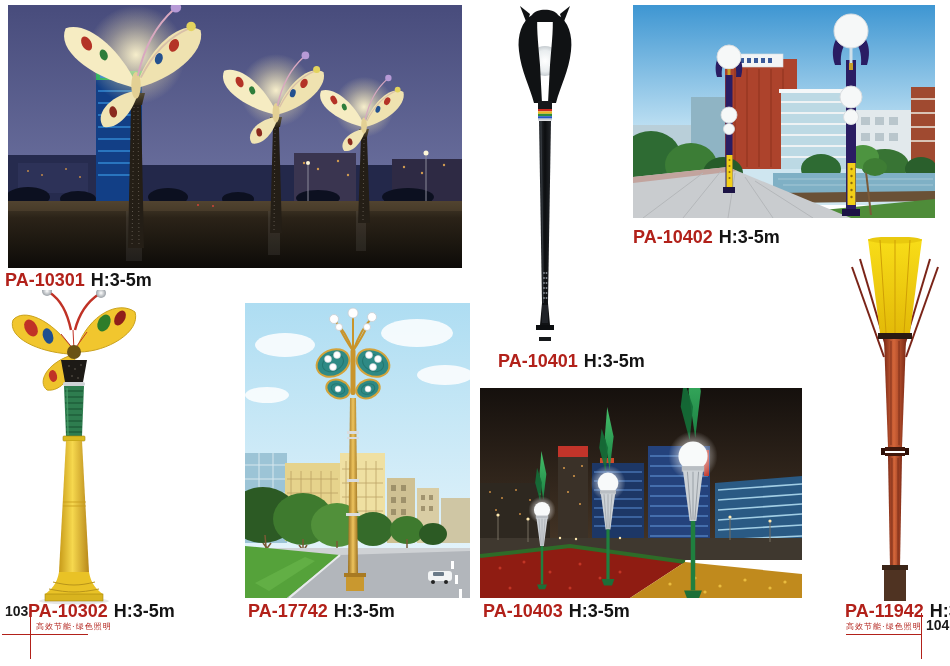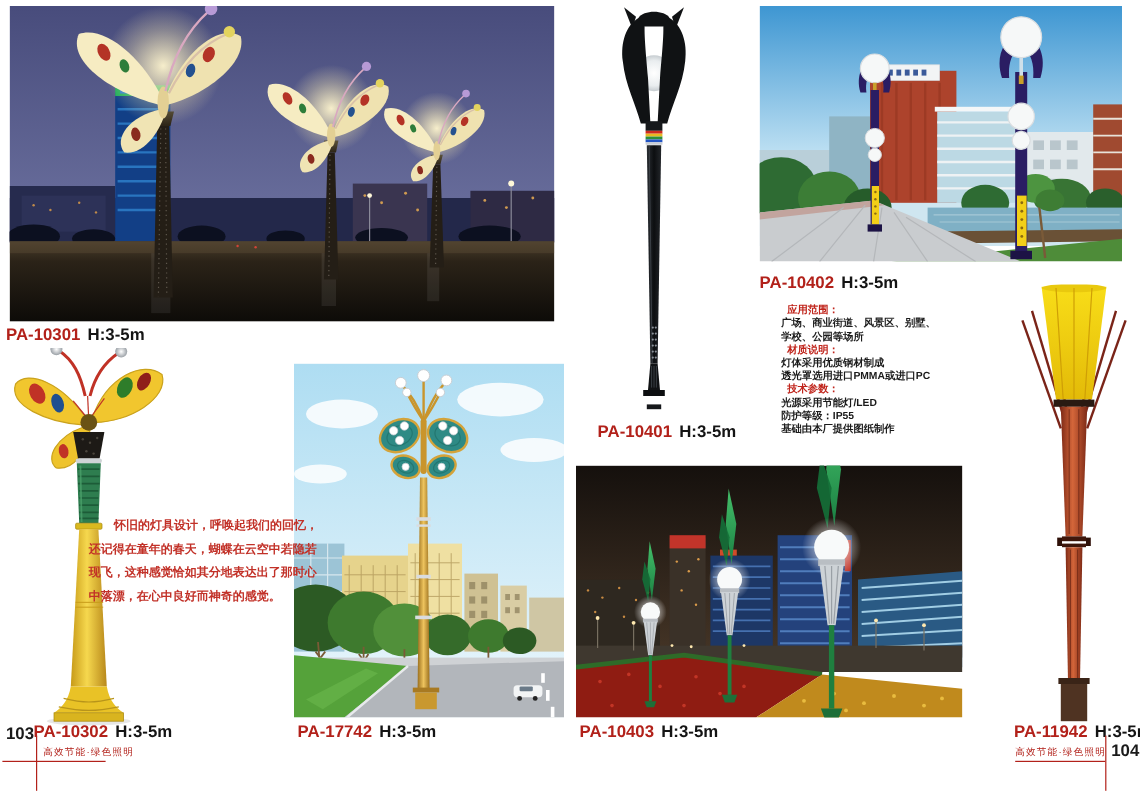--- a/index.html
+++ b/index.html
@@ -1,20 +1,20 @@
 <!DOCTYPE html>
 <html><head>
 <meta charset="utf-8">
 <style>
   html,body{margin:0;padding:0;background:#ffffff;}
   #page{position:relative;width:950px;height:666px;background:#fff;overflow:hidden;
         font-family:"Liberation Sans",sans-serif;}
   .photo{position:absolute;}
   .photo svg{display:block;width:100%;height:100%;}
-  .plabel{position:absolute;font-weight:bold;font-size:14px;white-space:nowrap;}
+  .plabel{position:absolute;font-weight:bold;font-size:18px;white-space:nowrap;}
   .plabel .code{color:#b2211a;margin-right:6px;}
   .plabel .ht{color:#141414;}
   .desc{position:absolute;left:74px;top:419px;width:198px;color:#c23128;
         font-size:10px;line-height:19.5px;text-indent:21px;font-weight:bold;}
   .specs{position:absolute;left:651px;top:253px;width:165px;font-size:8.6px;
          line-height:11px;color:#1b1b1b;font-weight:bold;}
   .spec-title{color:#c0251c;padding-left:5px;}
   .footer-num{position:absolute;font-size:14px;font-weight:bold;color:#1a1a1a;}
   .footer-slogan{position:absolute;font-size:8px;font-weight:normal;color:#b2211a;
                  letter-spacing:1px;white-space:nowrap;}
@@ -767,34 +767,21 @@
   <div class="plabel" style="left:633px;top:227px;">
     <span class="code">PA-10402</span><span class="ht">H:3-5m</span>
   </div>
   <div class="plabel" style="left:483px;top:601px;">
     <span class="code">PA-10403</span><span class="ht">H:3-5m</span>
   </div>
   <div class="plabel" style="left:845px;top:601px;">
     <span class="code">PA-11942</span><span class="ht">H:3-5m</span>
   </div>
 
-  <p class="desc">怀旧的灯具设计，呼唤起我们的回忆，还记得在童年的春天，蝴蝶在云空中若隐若现飞，这种感觉恰如其分地表达出了那时心中落漂，在心中良好而神奇的感觉。</p>
-
-  <div class="specs">
-    <div class="spec-title">应用范围：</div>
-    <div class="spec-line">广场、商业街道、风景区、别墅、</div>
-    <div class="spec-line">学校、公园等场所</div>
-    <div class="spec-title">材质说明：</div>
-    <div class="spec-line">灯体采用优质钢材制成</div>
-    <div class="spec-line">透光罩选用进口PMMA或进口PC</div>
-    <div class="spec-title">技术参数：</div>
-    <div class="spec-line">光源采用节能灯/LED</div>
-    <div class="spec-line">防护等级：IP55</div>
-    <div class="spec-line">基础由本厂提供图纸制作</div>
-  </div>
+
 
   <div class="footer-num" style="left:5px;top:603px;">103</div>
   <div class="redline-v" style="left:30px;top:613px;height:46px;"></div>
   <div class="footer-slogan" style="left:36px;top:621px;">高效节能·绿色照明</div>
   <div class="redline-h" style="left:2px;top:634px;width:86px;"></div>
 
   <div class="footer-slogan" style="left:846px;top:621px;">高效节能·绿色照明</div>
   <div class="redline-v" style="left:921px;top:613px;height:46px;"></div>
   <div class="footer-num" style="left:926px;top:617px;">104</div>
   <div class="redline-h" style="left:846px;top:634px;width:75px;"></div>

